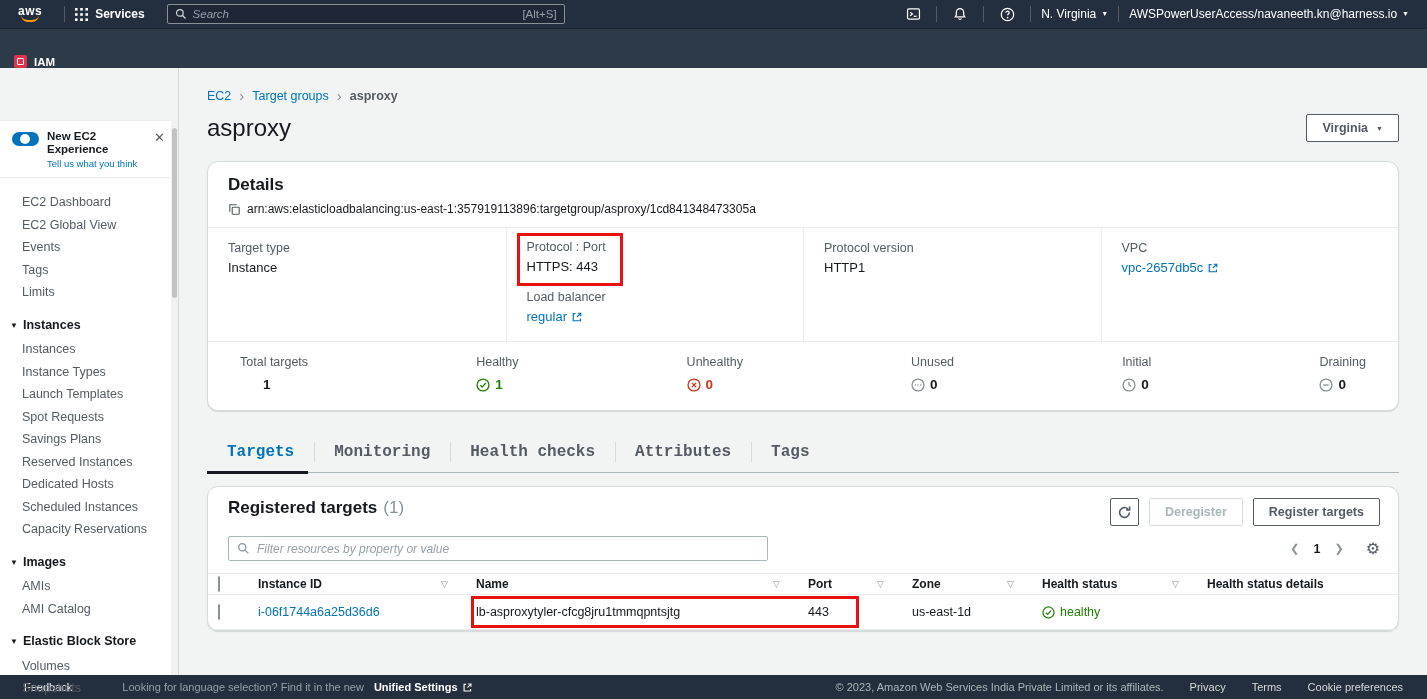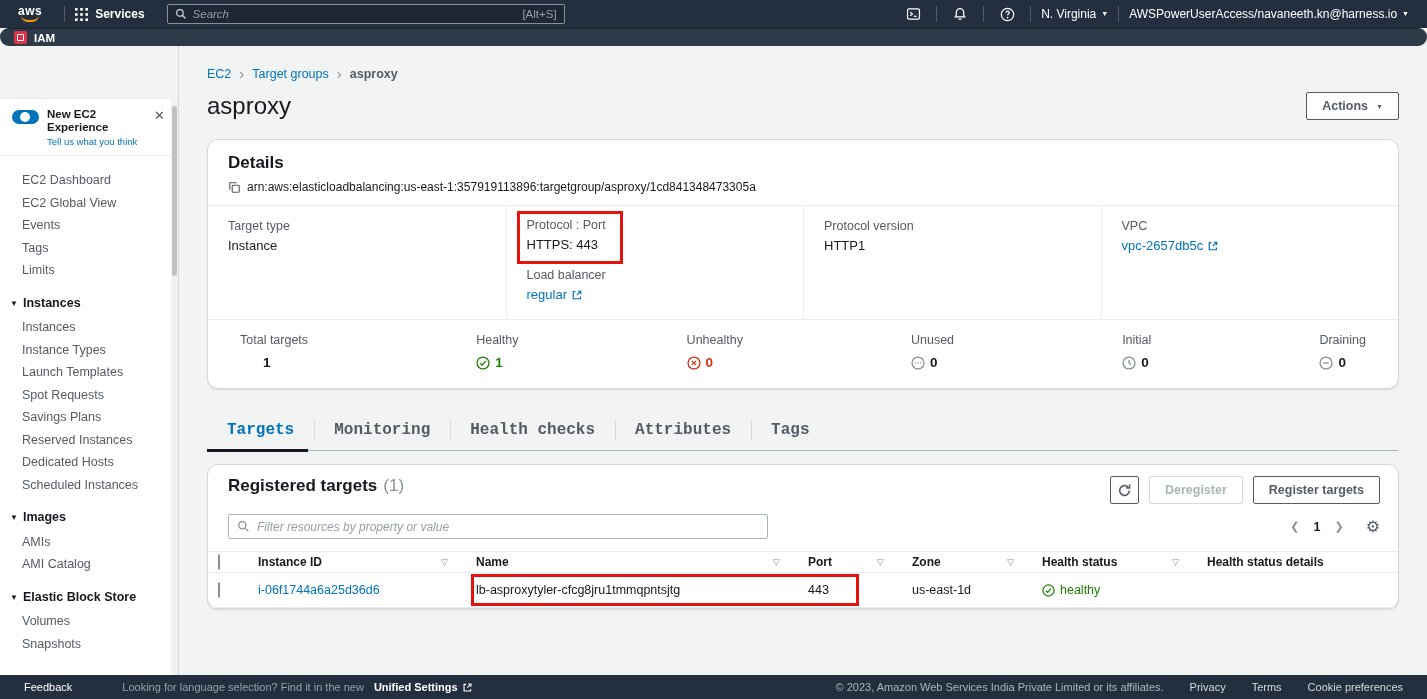--- a/index.html
+++ b/index.html
@@ -34,21 +34,21 @@
   .services{display:flex;align-items:center;gap:7px;color:#fff;font-size:12px;font-weight:bold;cursor:pointer;}
   .searchbox{width:398px;height:20px;margin-left:22px;background:#1d2735;border:1px solid #879196;border-radius:2px;display:flex;align-items:center;padding:0 7px;gap:6px;}
   .searchbox input{flex:1;background:transparent;border:0;outline:0;color:#eee;font-size:11.5px;font-family:"Liberation Sans",sans-serif;}
   .searchbox input::placeholder{color:#95a0a8;font-style:italic;}
   .shortcut{color:#95a0a8;font-size:11.5px;}
   .nav-right{margin-left:auto;display:flex;align-items:center;color:#fff;font-size:12px;}
   .nav-icon{width:26px;height:20px;display:flex;align-items:center;justify-content:center;cursor:pointer;}
   .nav-caret{font-size:7px;margin-left:5px;position:relative;top:-1px;}
   .nav-text{display:flex;align-items:center;cursor:pointer;white-space:nowrap;}
   
-  .favbar{height:18px;background:var(--navy2);border-top:1px solid #1a232e;display:flex;align-items:center;padding:0 14px;gap:7px;flex:none;border-radius:9px;}
+  .favbar{height:40px;background:var(--navy2);border-top:1px solid #1a232e;display:flex;align-items:flex-end;padding:0 14px;gap:7px;flex:none;}
   .iam-icon{width:13px;height:13px;background:#dd344c;border-radius:2px;display:flex;align-items:center;justify-content:center;}
   .iam-icon i{display:block;width:7px;height:7px;border:1px solid #fff;border-radius:1px;}
   .favbar .lbl{color:#fff;font-size:11.5px;font-weight:bold;}
   
   .app-body{flex:1;display:flex;min-height:0;}
   .sidebar{width:179px;background:#fff;border-right:1px solid var(--border);position:relative;flex:none;}
   .sidebar-topgap{height:52px;background:#f2f3f3;}
   .toggle-panel{border-top:1px solid var(--hair);border-bottom:1px solid var(--hair);padding:9px 10px 8px 12px;display:flex;align-items:flex-start;gap:8px;background:#fff;}
   .toggle-pill{width:27px;height:14px;border-radius:8px;background:var(--link);position:relative;flex:none;margin-top:2px;cursor:pointer;}
   .toggle-pill i{position:absolute;left:8px;top:2px;width:10px;height:10px;border-radius:50%;background:#fff;}
@@ -230,20 +230,21 @@
       <div class="side-item"><span>Limits</span></div>
       <div class="side-section"><span class="car">▼</span><span>Instances</span></div>
       <div class="side-item"><span>Instances</span></div>
       <div class="side-item"><span>Instance Types</span></div>
       <div class="side-item"><span>Launch Templates</span></div>
       <div class="side-item"><span>Spot Requests</span></div>
       <div class="side-item"><span>Savings Plans</span></div>
       <div class="side-item"><span>Reserved Instances</span></div>
       <div class="side-item"><span>Dedicated Hosts</span></div>
       <div class="side-item"><span>Scheduled Instances</span></div>
+      <div class="side-item"><span>Capacity Reservations</span></div>
       <div class="side-section"><span class="car">▼</span><span>Images</span></div>
       <div class="side-item"><span>AMIs</span></div>
       <div class="side-item"><span>AMI Catalog</span></div>
       <div class="side-section"><span class="car">▼</span><span>Elastic Block Store</span></div>
       <div class="side-item"><span>Volumes</span></div>
       <div class="side-item"><span>Snapshots</span></div>
     </nav>
     <div class="side-scroll">
         <i></i>
       </div>
@@ -254,21 +255,21 @@
       <span class="bc-link">EC2</span>
       <span class="bc-sep">›</span>
       <span class="bc-link">Target groups</span>
       <span class="bc-sep">›</span>
       <span class="bc-cur">asproxy</span>
     </div>
 
     <div class="title-row">
       <h1 class="page-title">asproxy</h1>
       <button class="btn">
-        <span>Actions</span>
+        <span>Virginia</span>
         <span class="car">▼</span>
       </button>
     </div>
 
     <section class="panel">
       <div class="details-head">
         <div class="panel-title">Details</div>
         <div class="arn-line">
           <svg width="13" height="13" viewBox="0 0 16 16">
               <rect x="5.2" y="5.2" width="8.6" height="8.6" rx="1" fill="none" stroke="#545b64" stroke-width="1.4"></rect>

